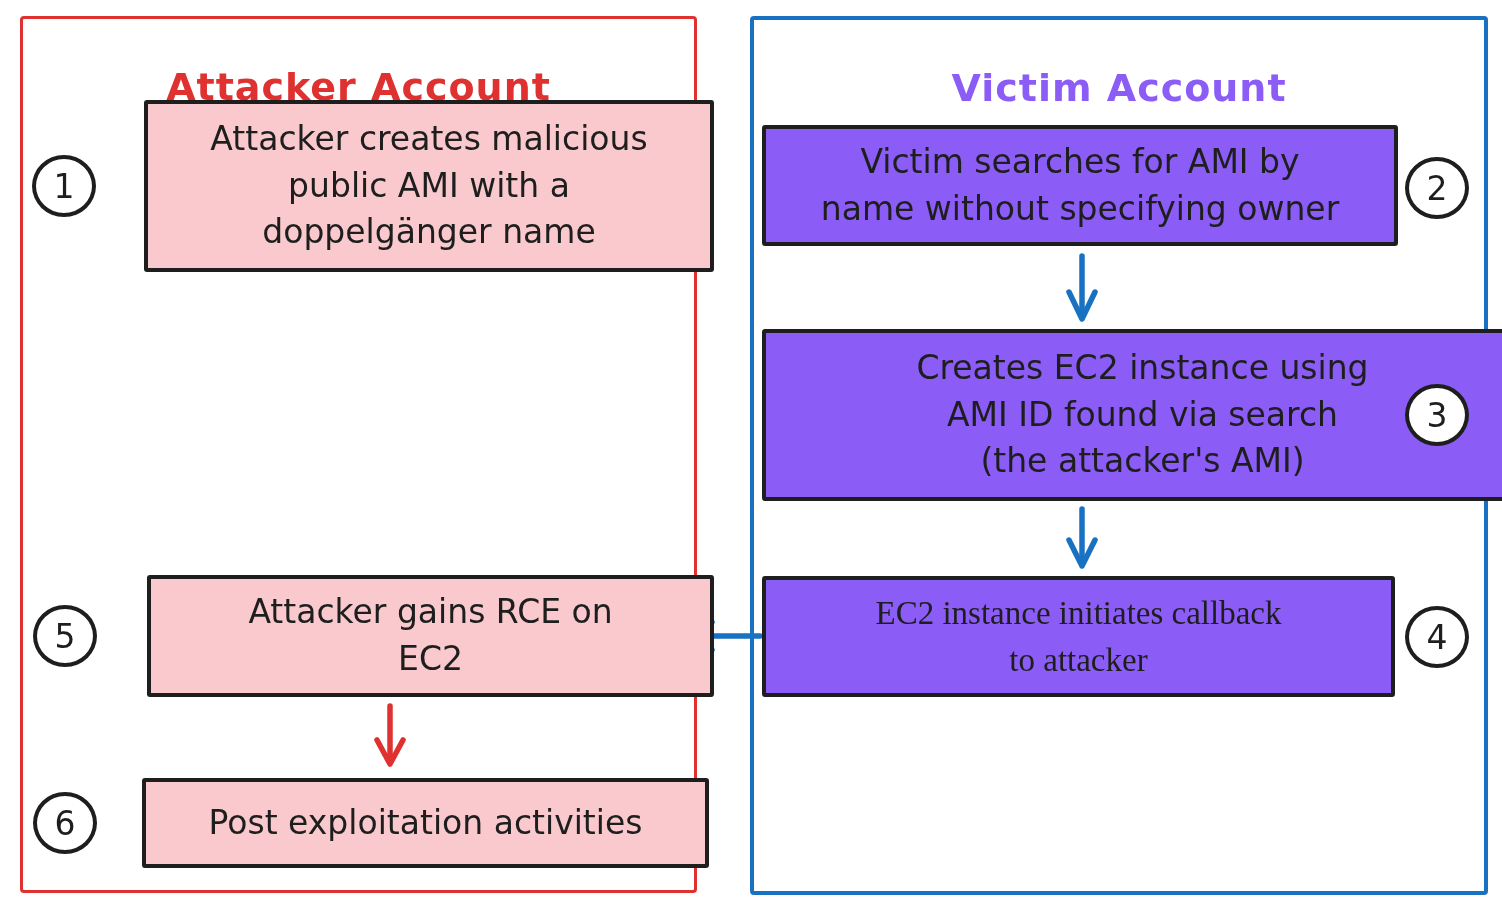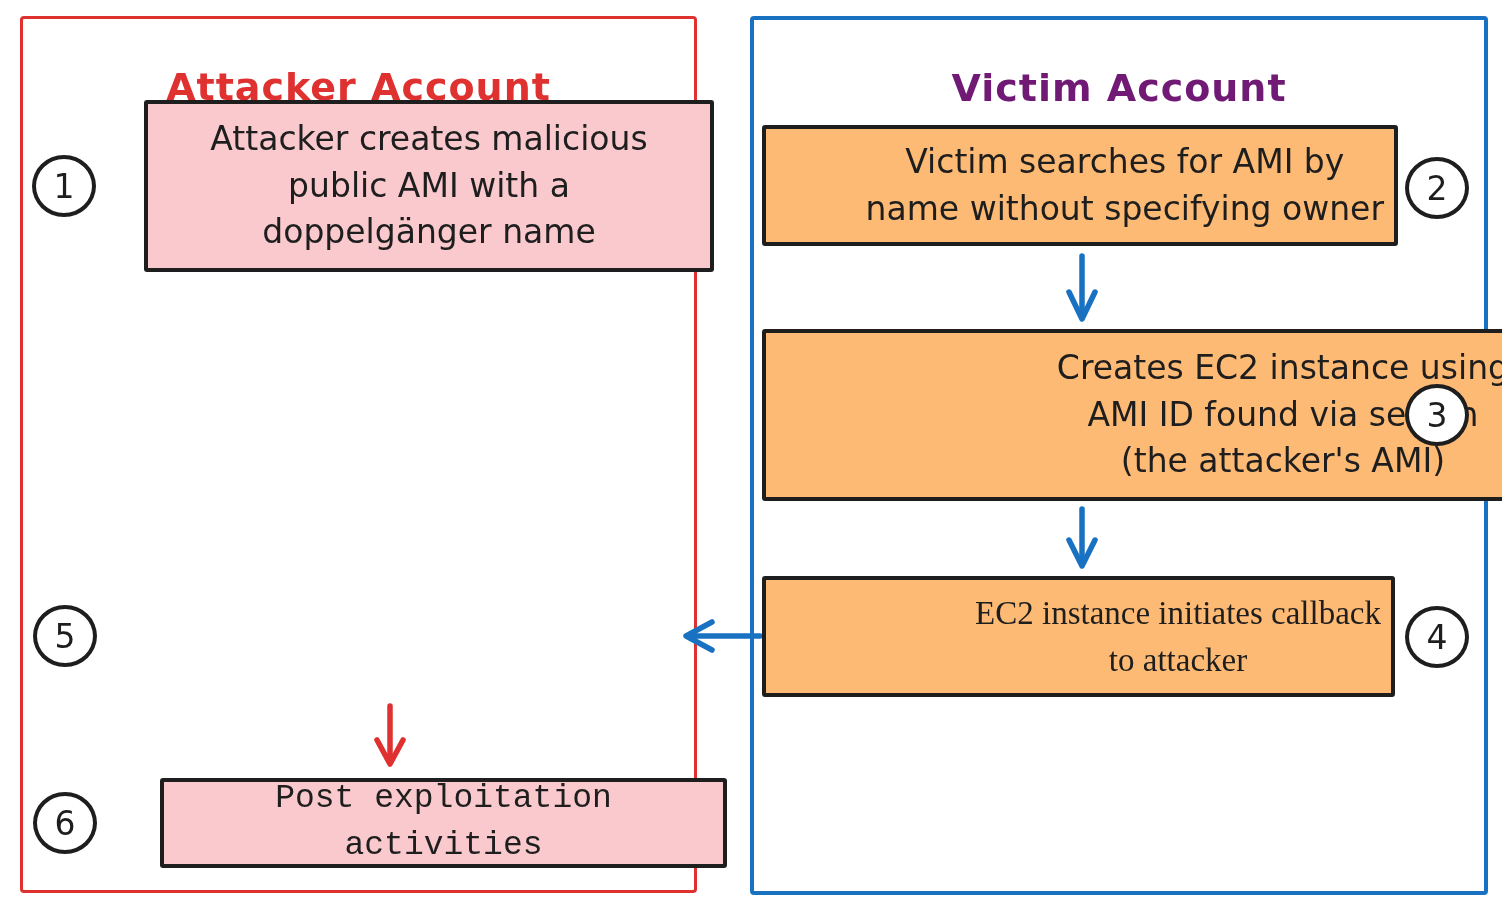--- a/index.html
+++ b/index.html
@@ -22,46 +22,46 @@
   .panel.victim {
     left: 750px; top: 16px; width: 730px; height: 871px;
     border: 4px solid #1971c2;
   }
   .panel-title {
     position: absolute; left: 0; right: 0; top: 14px;
     text-align: center;
     font-size: 38px; font-weight: bold; letter-spacing: 1px;
   }
   .panel.attacker .panel-title { color: #e03131; }
-  .panel.victim  .panel-title { color: #701a75; }
+  .panel.victim  .panel-title { color: #8b5cf6; }
 
   
   .stepbox {
     position: absolute;
     border: 4px solid #1e1e1e;
     border-radius: 3px;
     display: flex; align-items: center; justify-content: center;
     text-align: center;
     box-sizing: border-box;
   }
   .stepbox span {
     white-space: pre-line;
     font-size: 33px;
     line-height: 1.42;
     padding: 0 10px;
   }
   .stepbox.pink { background: #f9c9cd; margin-left: 44px; }
-  .stepbox.blue { background: #fdba74; justify-content: flex-end; }
+  .stepbox.blue { background: #8b5cf6; }
 
   .box1 { left: 100px; top: 100px; width: 570px; height: 172px; }
   .box2 { left: 762px; top: 125px; width: 636px; height: 121px; }
   .box3 { left: 762px; top: 329px; width: 761px; height: 172px; }
   .box4 { left: 762px; top: 576px; width: 633px; height: 121px; font-family: Liberation Serif, serif; }
   .box5 { left: 103px; top: 575px; width: 567px; height: 122px; }
-  .box6 { left: 116px; top: 778px; width: 567px; height: 90px; font-family: Liberation Mono, monospace; }
+  .box6 { left: 98px; top: 778px; width: 567px; height: 90px; }
 
   
   .badge {
     position: absolute;
     width: 64px; height: 62px;
     border: 4.5px solid #1e1e1e;
     border-radius: 50%;
     background: #ffffff;
     display: flex; align-items: center; justify-content: center;
     font-size: 33px;
@@ -130,20 +130,24 @@
   </div>
   <div class="stepbox blue box3">
     <span>Creates EC2 instance using
 AMI ID found via search
 (the attacker's AMI)</span>
   </div>
   <div class="stepbox blue box4">
     <span>EC2 instance initiates callback
 to attacker</span>
   </div>
+  <div class="stepbox pink box5">
+    <span>Attacker gains RCE on
+EC2</span>
+  </div>
   <div class="stepbox pink box6">
     <span>Post exploitation activities</span>
   </div>
 
   <div class="badge badge1">
     <span>1</span>
   </div>
   <div class="badge badge2">
     <span>2</span>
   </div>

